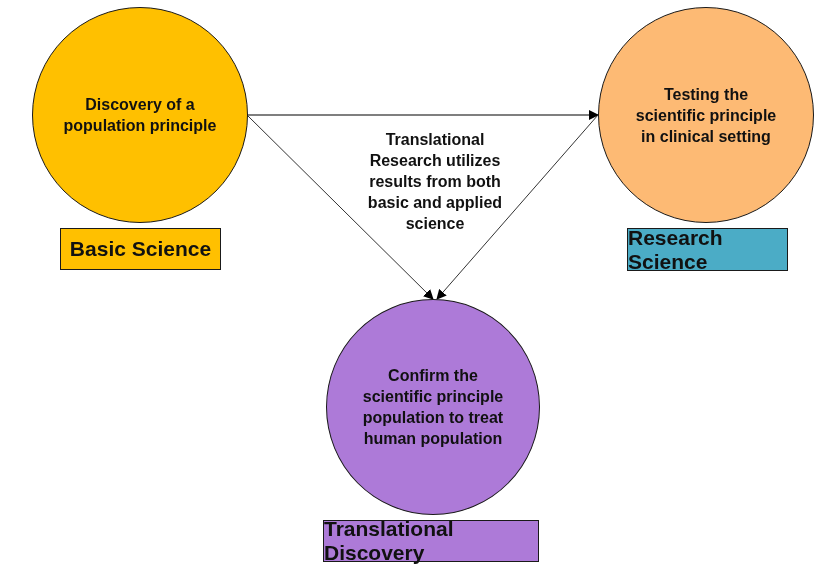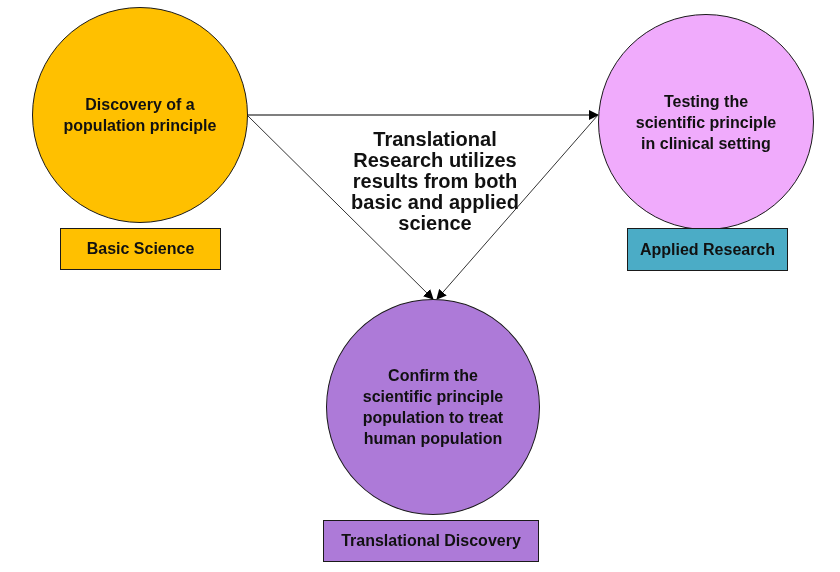--- a/index.html
+++ b/index.html
@@ -1,21 +1,21 @@
 <!DOCTYPE html>
 <html><head>
   <meta charset="utf-8">
   <style>
     html, body { margin: 0; padding: 0; background: #ffffff; }
     body { width: 840px; height: 572px; position: relative; overflow: hidden; font-family: "Liberation Sans", sans-serif; }
     svg.connectors { position: absolute; left: 0; top: 0; width: 840px; height: 572px; }
     .circle { position: absolute; border-radius: 50%; border: 1px solid #1a1a1a; box-sizing: border-box; display: flex; align-items: center; justify-content: center; text-align: center; }
     .circle span { font-weight: bold; font-size: 16px; line-height: 21px; color: #111; white-space: pre-line; }
-    .label-box { position: absolute; border: 1px solid #1a1a1a; box-sizing: border-box; display: flex; align-items: center; justify-content: center; font-weight: bold; font-size: 16px; color: #111; }
-    .center-text { position: absolute; text-align: center; font-weight: bold; font-size: 20px; line-height: 21px; color: #111; white-space: pre-line; }
+    .label-box { position: absolute; border: 1px solid #1a1a1a; box-sizing: border-box; display: flex; align-items: center; justify-content: center; font-weight: bold; font-size: 21px; color: #111; }
+    .center-text { position: absolute; text-align: center; font-weight: bold; font-size: 16px; line-height: 21px; color: #111; white-space: pre-line; }
   </style>
 </head>
 <body>
 
 <svg class="connectors" viewBox="0 0 840 572">
   <defs>
     <marker id="arrow" markerWidth="10" markerHeight="10" refX="9" refY="5" orient="auto" markerUnits="userSpaceOnUse">
       <path d="M0,0 L10,5 L0,10 z" fill="#000"></path>
     </marker>
   </defs>
@@ -23,26 +23,26 @@
   <line x1="247" y1="115" x2="433" y2="299" stroke="#333" stroke-width="1" marker-end="url(#arrow)"></line>
   <line x1="598" y1="115" x2="437" y2="299" stroke="#333" stroke-width="1" marker-end="url(#arrow)"></line>
 </svg>
 
 <div class="circle" style="left:32px; top:7px; width:216px; height:216px; background:#FFC000;">
   <span>Discovery of a
 population principle</span>
 </div>
 <div class="label-box" style="left:60px; top:228px; width:161px; height:42px; background:#FFC000;">Basic Science</div>
 
-<div class="circle" style="left:598px; top:14px; width:216px; height:216px; background:#f0abfc;justify-content:center;">
+<div class="circle" style="left:598px; top:7px; width:216px; height:216px; background:#fdba74;justify-content:center;">
   <span>Testing the
 scientific principle
 in clinical setting</span>
 </div>
-<div class="label-box" style="left:627px; top:228px; width:161px; height:43px; background:#4BACC6;">Applied Research</div>
+<div class="label-box" style="left:627px; top:228px; width:161px; height:43px; background:#4BACC6;">Research Science</div>
 
 <div class="center-text" style="left:330px; top:129px; width:210px;">Translational
 Research utilizes
 results from both
 basic and applied
 science</div>
 
 <div class="circle" style="left:326px; top:299px; width:214px; height:216px; background:#AD7AD8;">
   <span>Confirm the
 scientific principle

